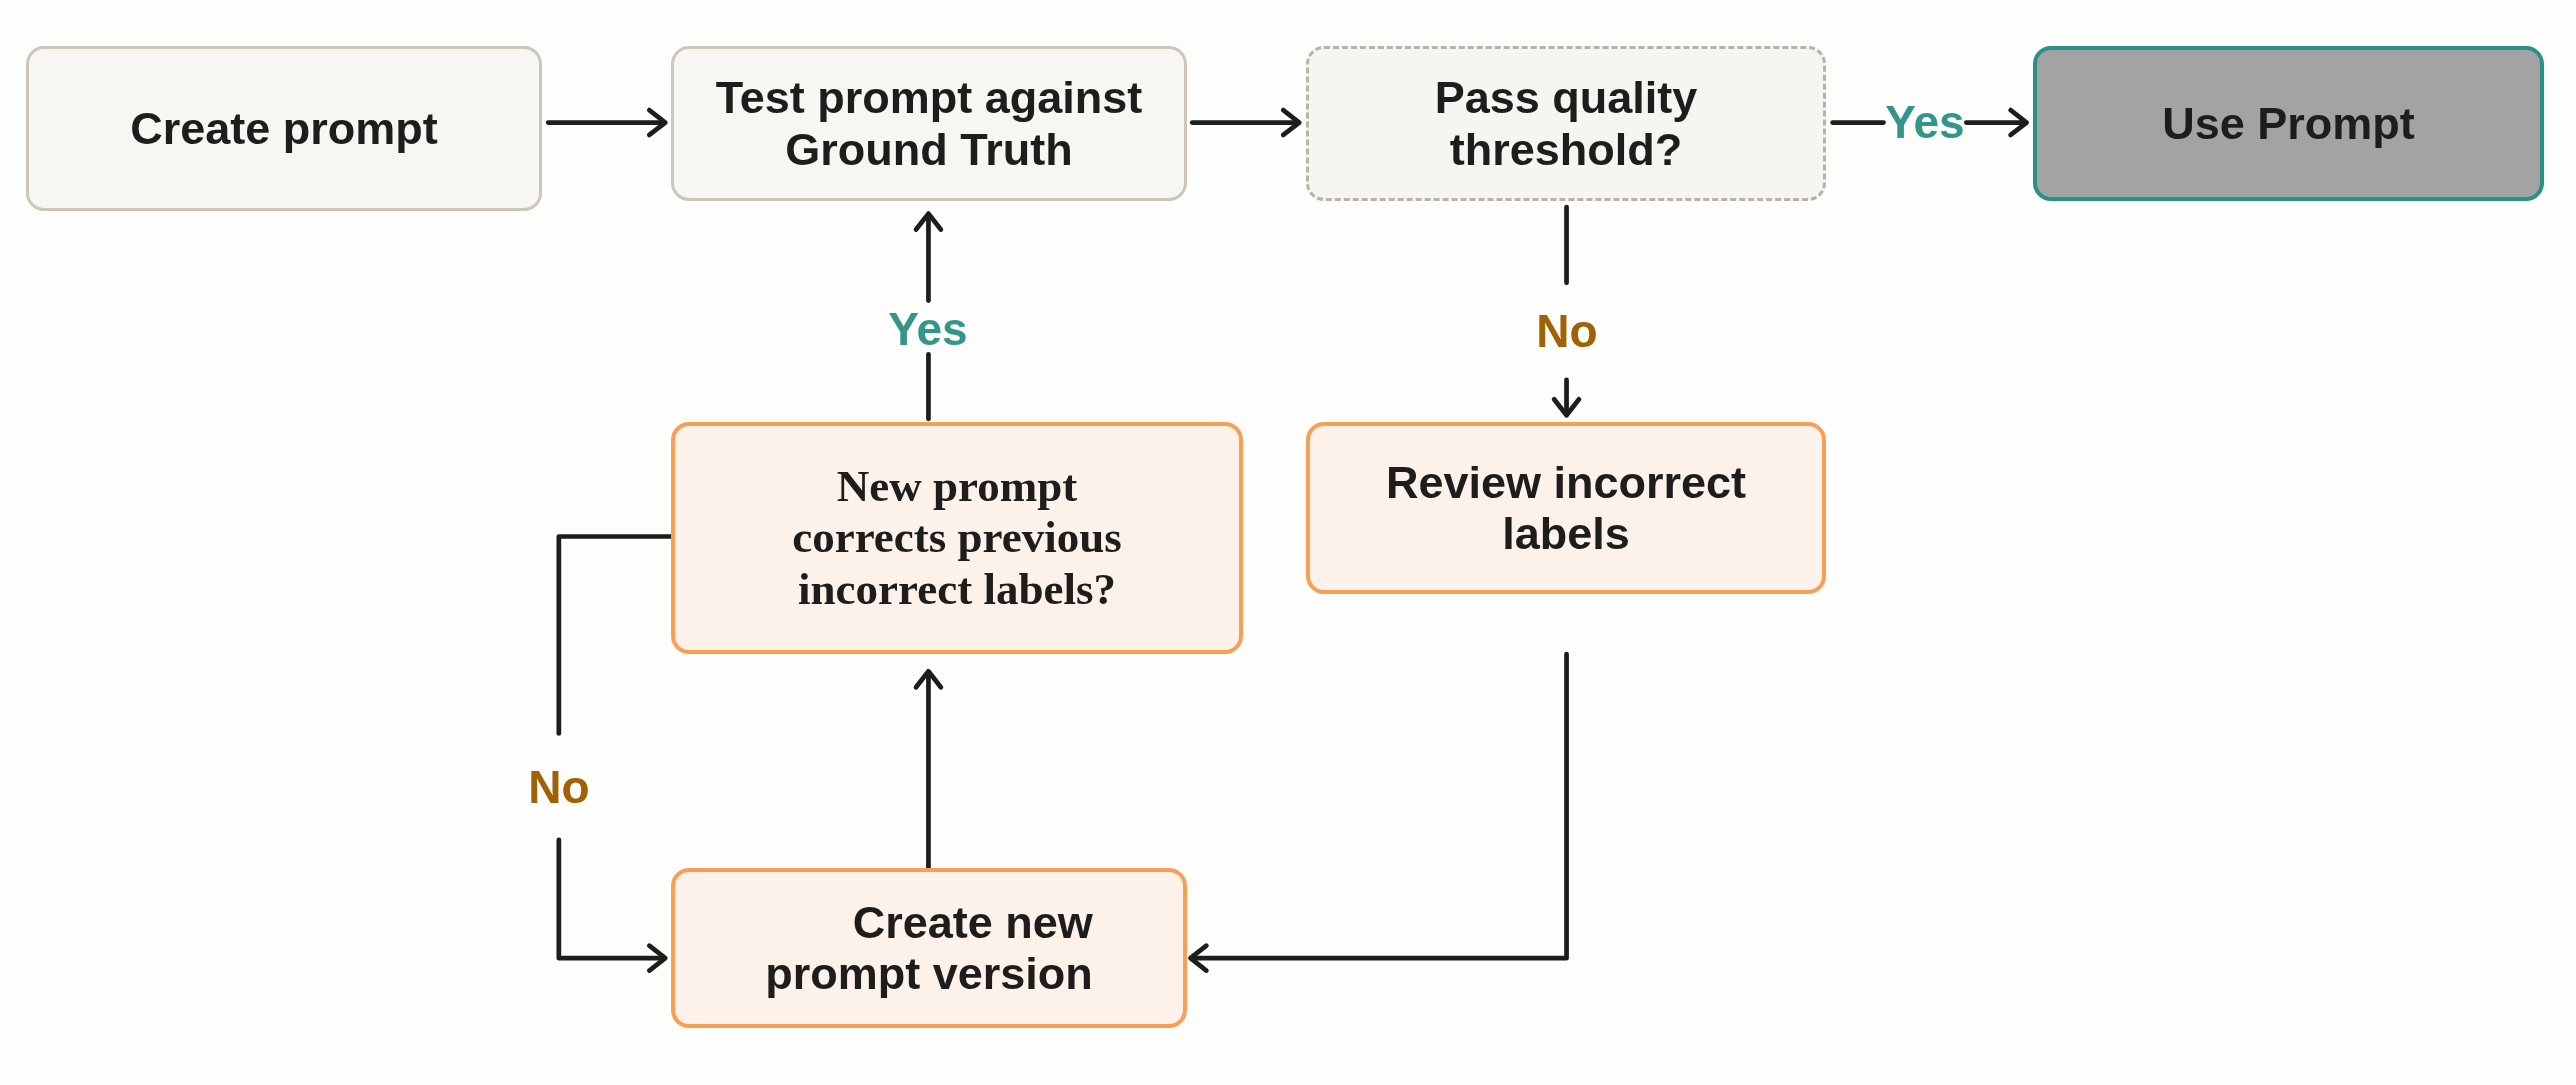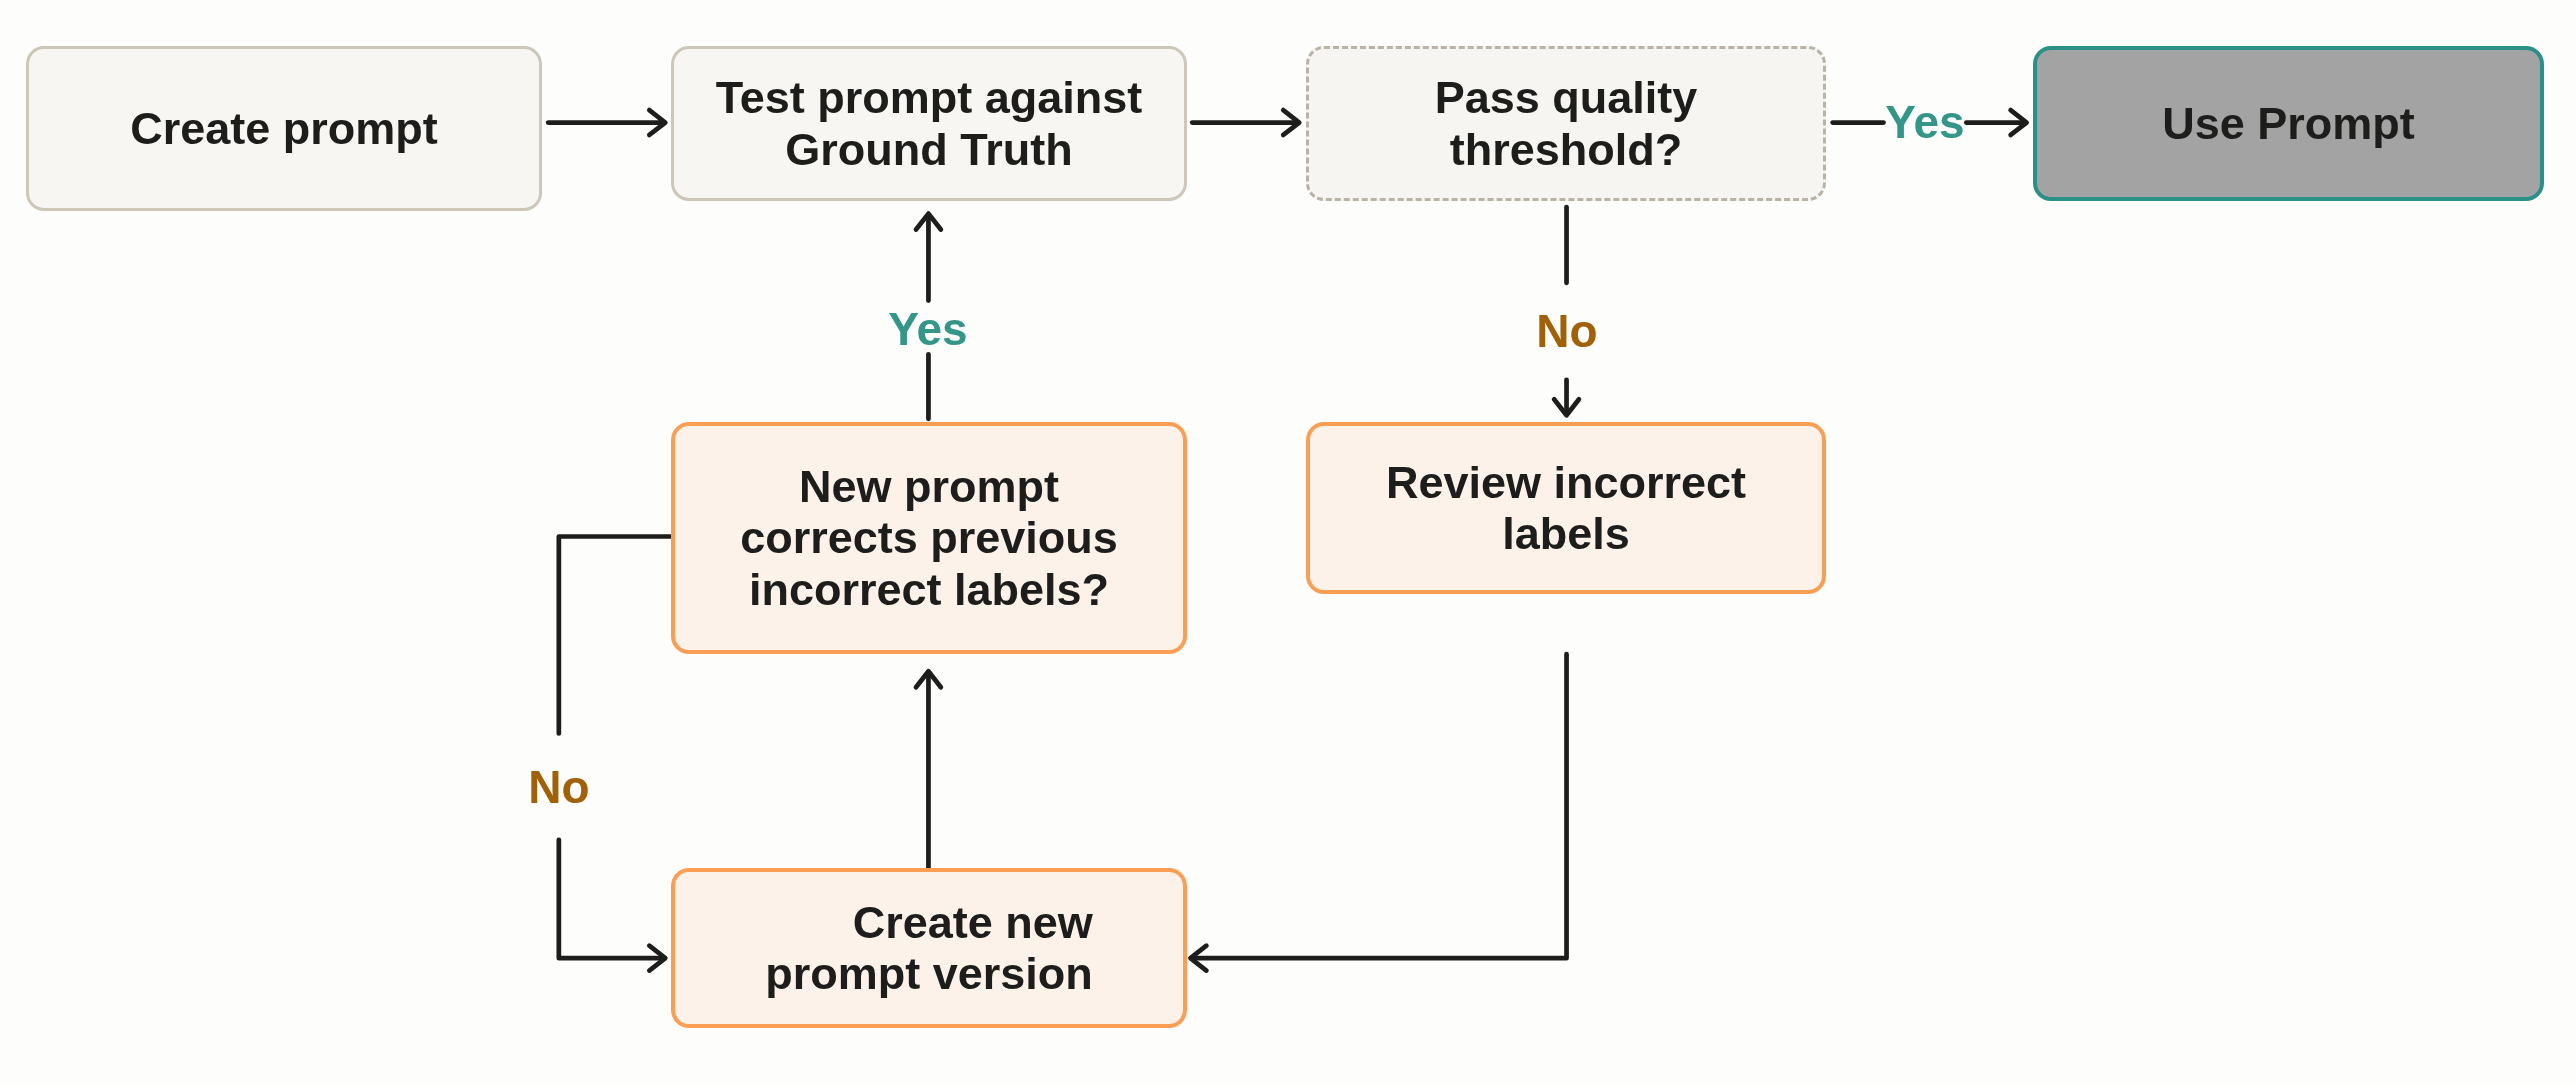--- a/index.html
+++ b/index.html
@@ -54,21 +54,21 @@
     text-align: center;
   }
   .lbl-yes { color: #339688; }
   .lbl-no  { color: #a16207; }
 
   
   #n-create-prompt { left: 26px;   top: 46px;   width: 516px; height: 165px; }
   #n-test-prompt   { left: 671px; top: 46px;   width: 516px; height: 155px; }
   #n-pass-quality  { left: 1306px; top: 46px;   width: 520px; height: 155px; }
   #n-use-prompt    { left: 2033px; top: 46px;   width: 511px; height: 155px; }
-  #n-new-prompt    { left: 671px; top: 422px;  width: 516px; height: 232px; }
+  #n-new-prompt    { left: 671px; top: 422px;  width: 572px; height: 232px; font-family: Liberation Serif, serif; }
   #n-review        { left: 1306px; top: 422px;  width: 520px; height: 172px; }
   #n-create-new    { left: 671px; top: 868px; width: 516px; height: 160px; text-align: right; }
 
   
   #l-yes-top  { left: 1925px; top: 122px;  }
   #l-yes-mid  { left: 928px; top: 329px;  }
   #l-no-right { left: 1567px; top: 331px;  }
   #l-no-left  { left: 559px;  top: 787px; }
 </style>
 </head>

